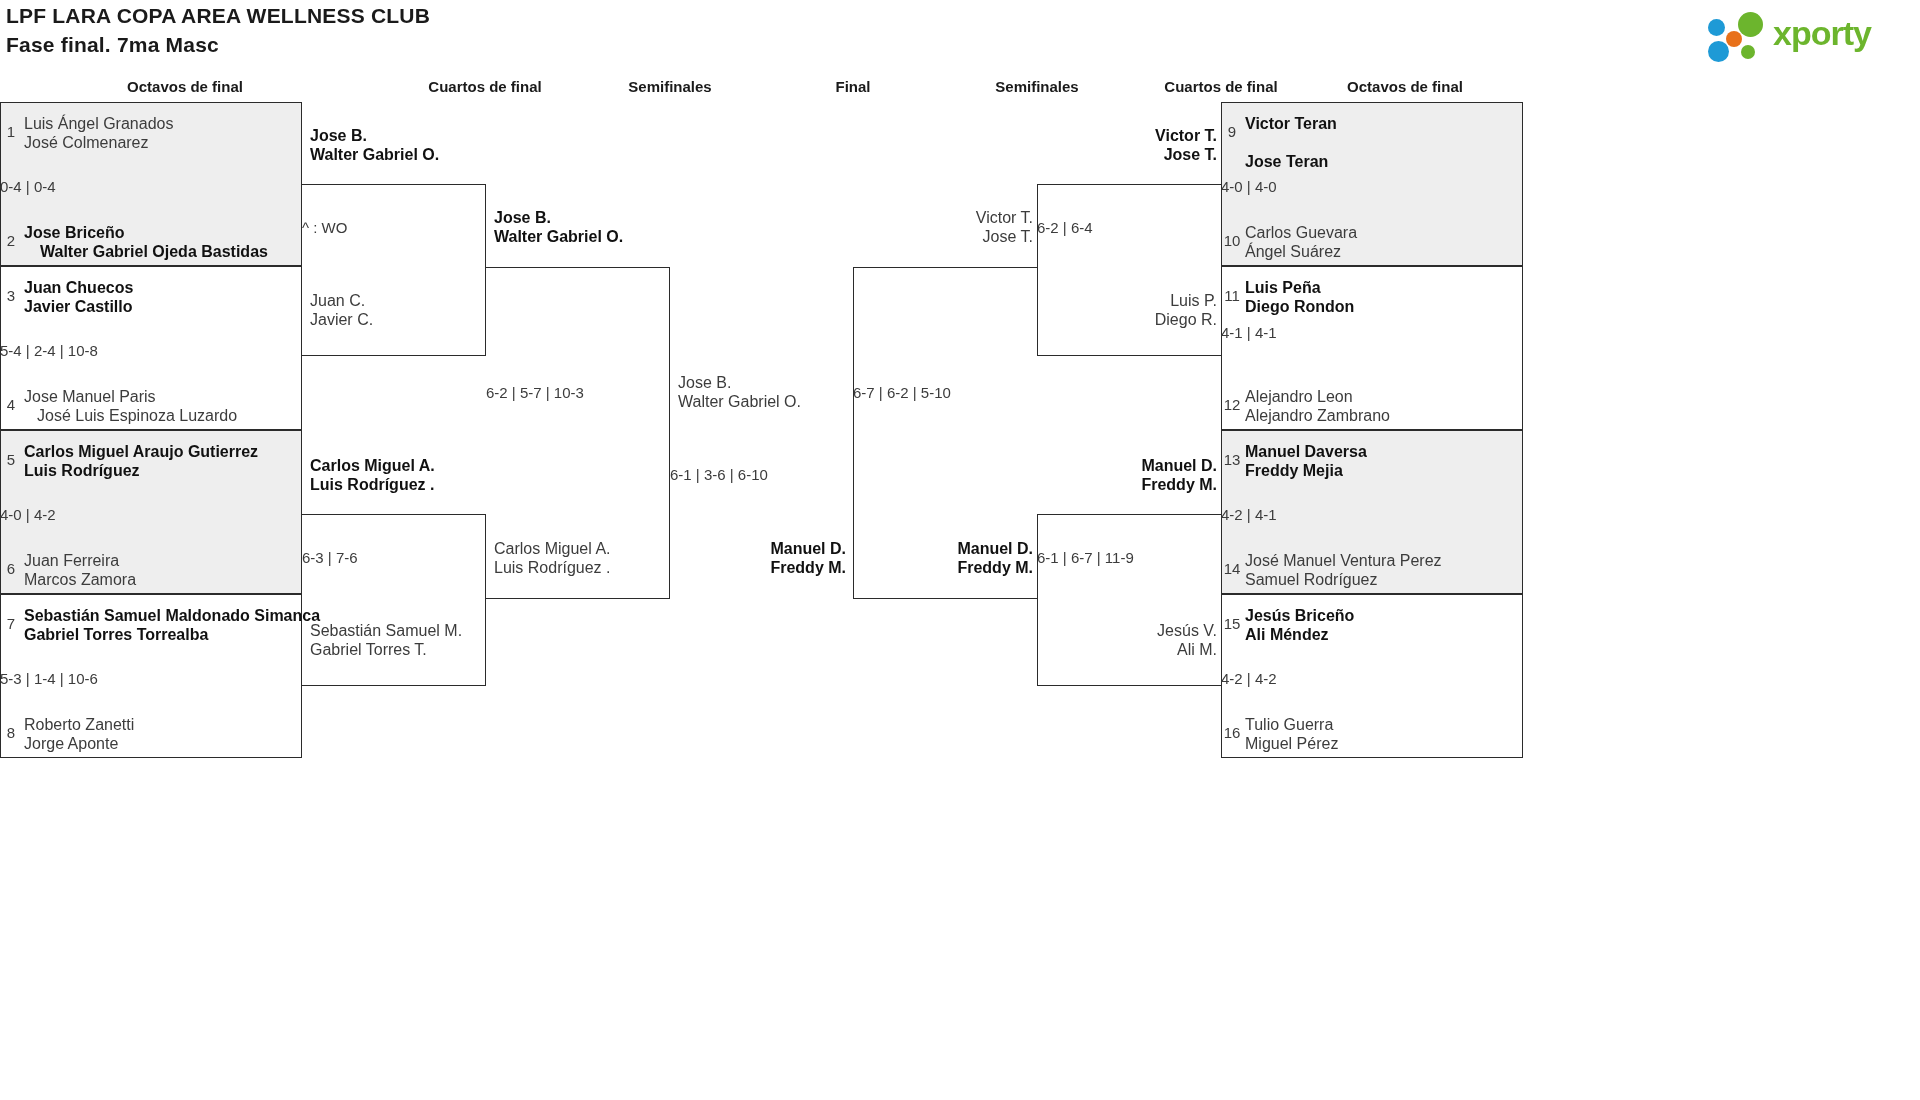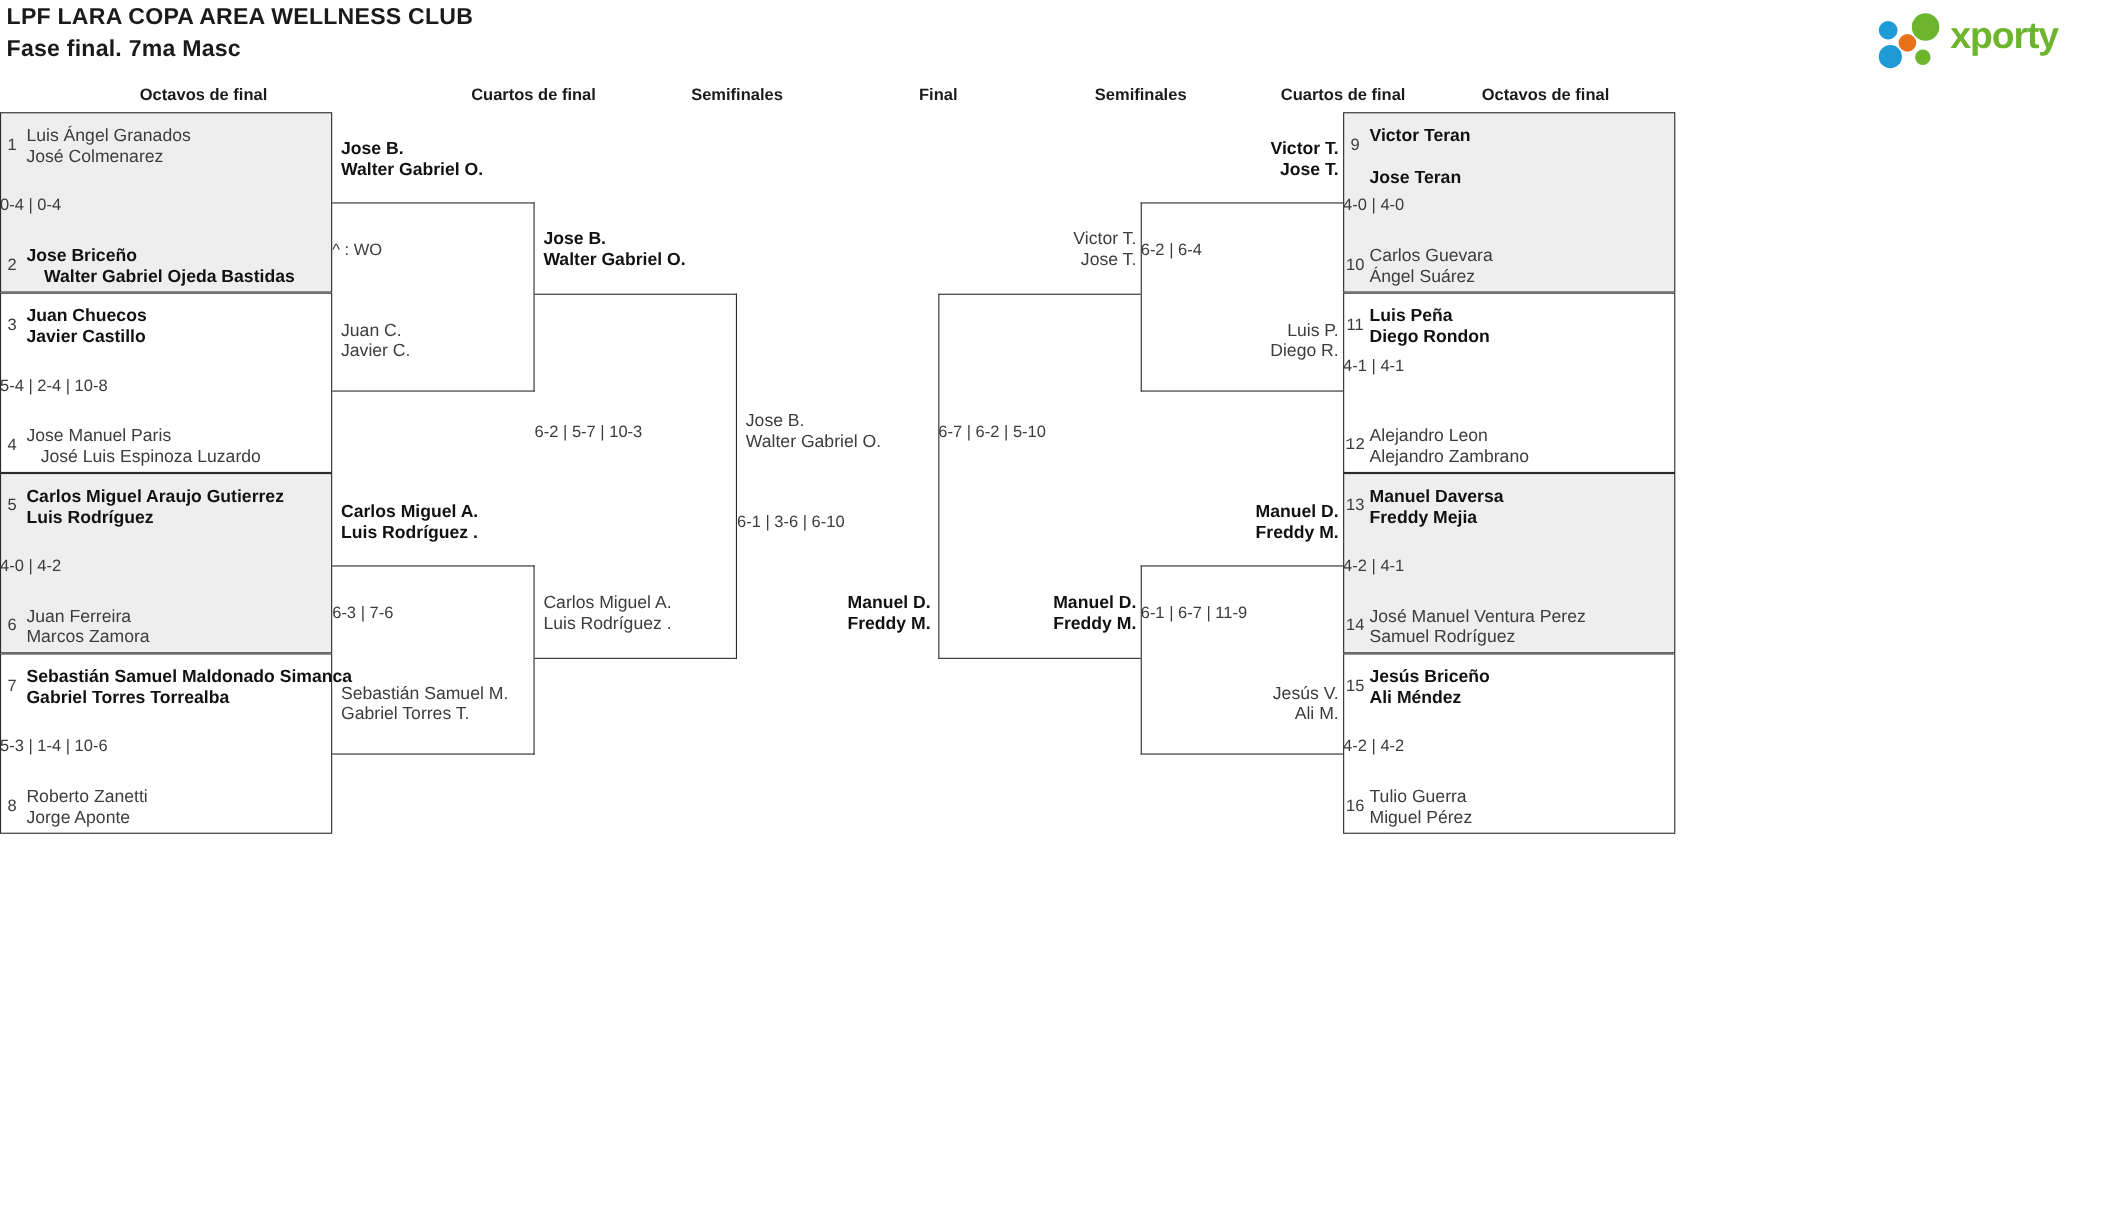--- a/index.html
+++ b/index.html
@@ -187,21 +187,21 @@
   <div class="score" style="left:1221px; top:178px; width:302px;">4-0 | 4-0</div>
   <div class="seed" style="left:1223px; top:232px;">10</div>
   <div class="team" style="left:1245px; top:223px; width:272px;">Carlos Guevara</div>
   <div class="team" style="left:1245px; top:242px; width:272px;">Ángel Suárez</div>
 
   <div class="cell" style="left:1221px; top:266px; width:302px; height:164px;"></div>
   <div class="seed" style="left:1223px; top:287px;">11</div>
   <div class="team win" style="left:1245px; top:278px; width:272px;">Luis Peña</div>
   <div class="team win" style="left:1245px; top:297px; width:272px;">Diego Rondon</div>
   <div class="score" style="left:1221px; top:324px; width:302px;">4-1 | 4-1</div>
-  <div class="seed" style="left:1223px; top:396px;font-family:Liberation Mono, monospace;">12</div>
+  <div class="seed" style="left:1223px; top:396px;">12</div>
   <div class="team" style="left:1245px; top:387px; width:272px;">Alejandro Leon</div>
   <div class="team" style="left:1245px; top:406px; width:272px;">Alejandro Zambrano</div>
 
   <div class="cell shaded" style="left:1221px; top:430px; width:302px; height:164px;"></div>
   <div class="seed" style="left:1223px; top:451px;">13</div>
   <div class="team win" style="left:1245px; top:442px; width:272px;">Manuel Daversa</div>
   <div class="team win" style="left:1245px; top:461px; width:272px;">Freddy Mejia</div>
   <div class="score" style="left:1221px; top:506px; width:302px;">4-2 | 4-1</div>
   <div class="seed" style="left:1223px; top:560px;">14</div>
   <div class="team" style="left:1245px; top:551px; width:290px;">José Manuel Ventura Perez</div>

